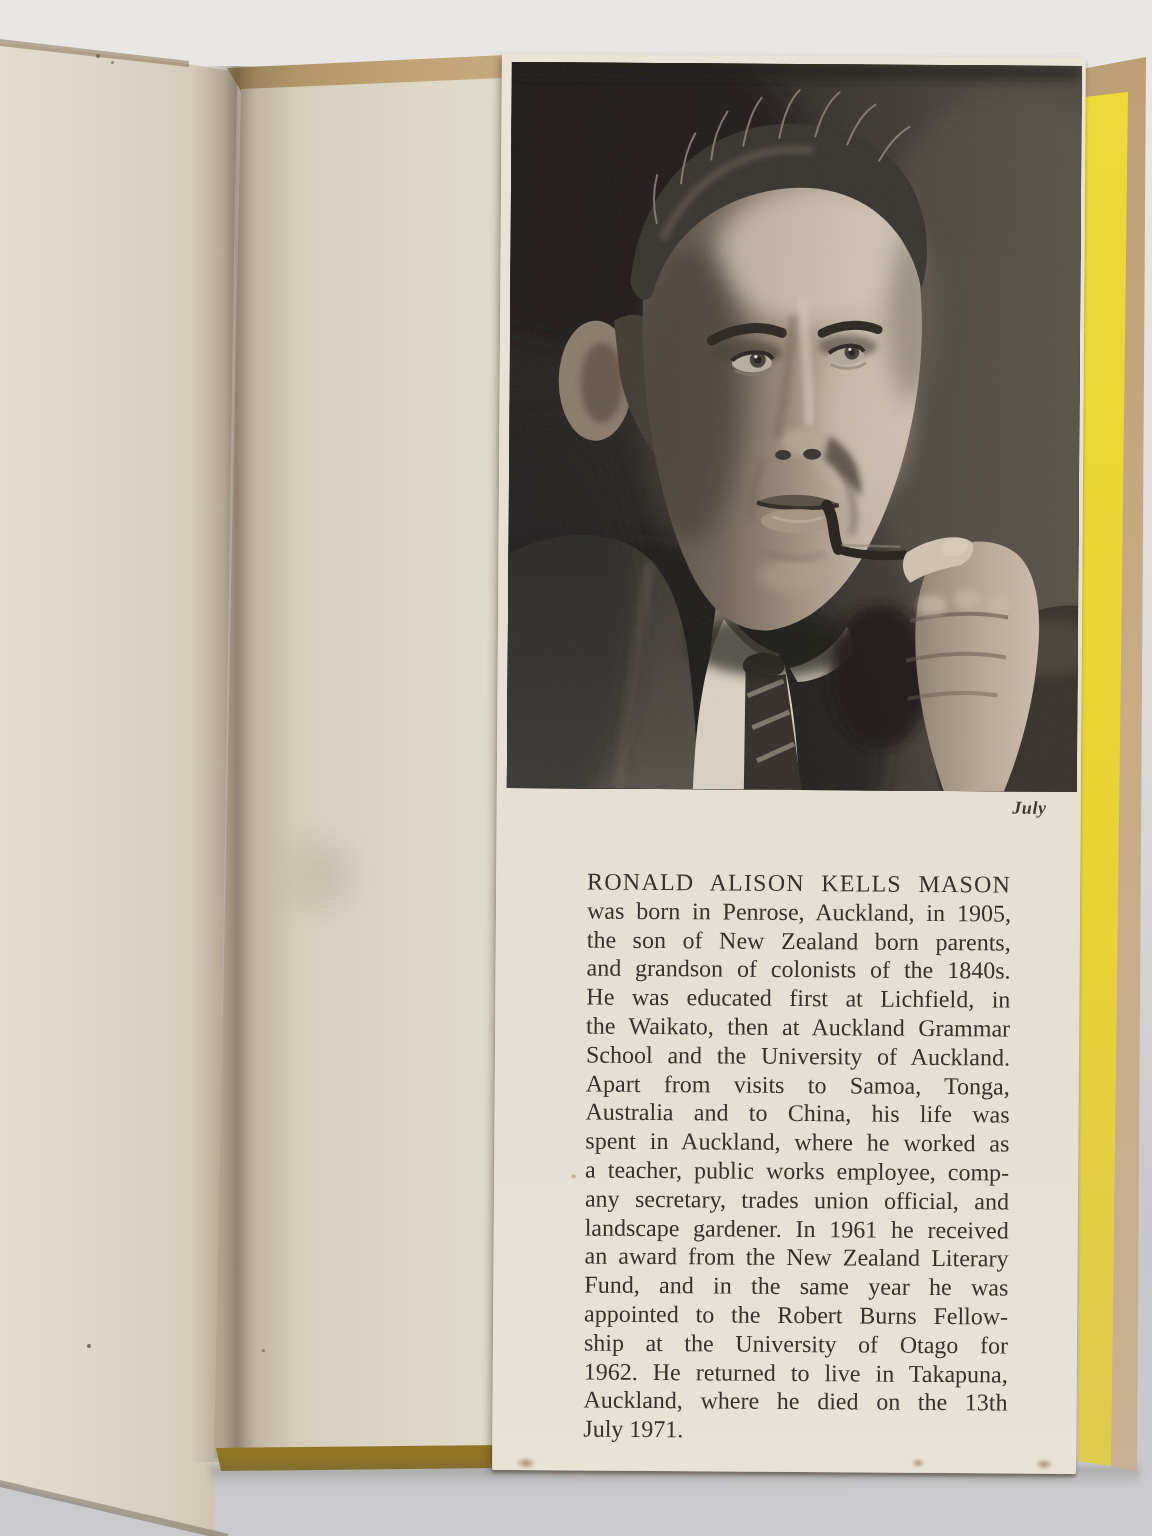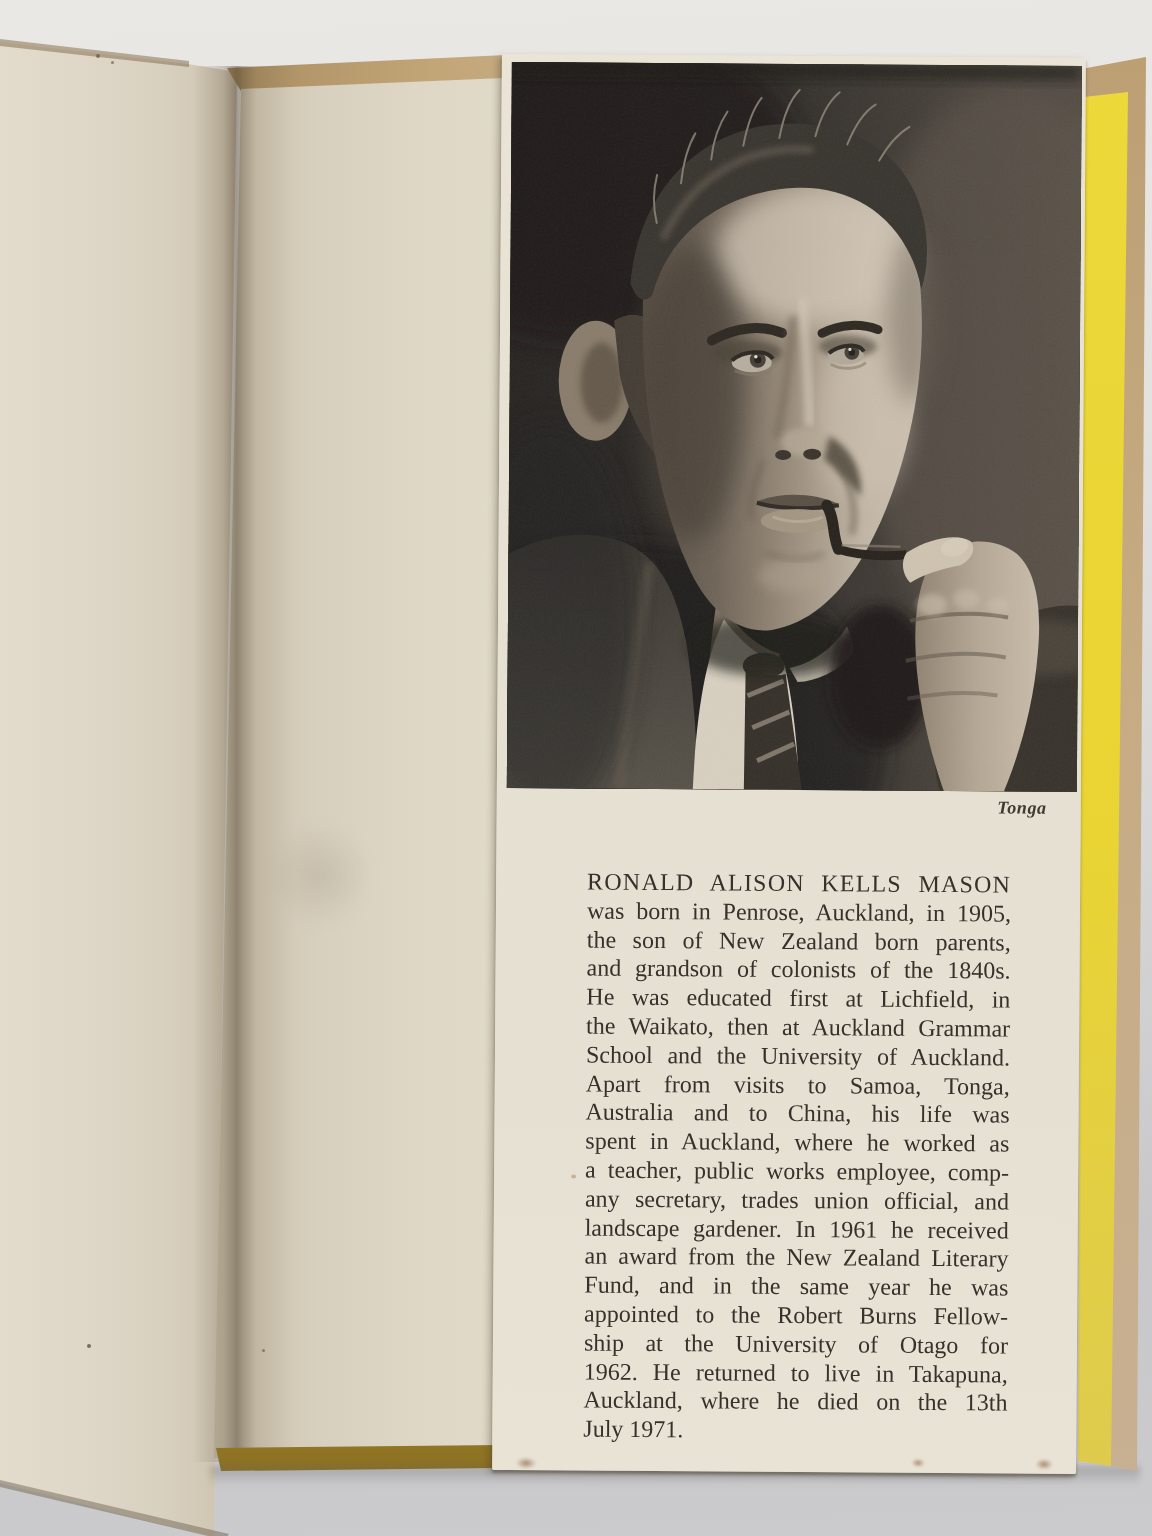--- a/index.html
+++ b/index.html
@@ -248,21 +248,21 @@
           </g>
           <ellipse cx="424" cy="540" rx="15" ry="11" fill="#d0c4b2" opacity=".55" filter="url(#b3)"></ellipse>
           <ellipse cx="458" cy="534" rx="13" ry="10" fill="#d0c4b2" opacity=".45" filter="url(#b3)"></ellipse>
           <ellipse cx="490" cy="540" rx="11" ry="8" fill="#d0c4b2" opacity=".4" filter="url(#b3)"></ellipse>
         </g>
 
         <rect width="570" height="726" filter="url(#grainF)" opacity=".55"></rect>
       </svg>
     </div>
 
-    <div class="credit">Tonga</div>
+    <div class="credit">July</div>
 
     <div class="bio">
       <div class="bio-line caps">RONALD ALISON KELLS MASON</div>
       <div class="bio-line">was born in Penrose, Auckland, in 1905,</div>
       <div class="bio-line">the son of New Zealand born parents,</div>
       <div class="bio-line">and grandson of colonists of the 1840s.</div>
       <div class="bio-line">He was educated first at Lichfield, in</div>
       <div class="bio-line">the Waikato, then at Auckland Grammar</div>
       <div class="bio-line">School and the University of Auckland.</div>
       <div class="bio-line">Apart from visits to Samoa, Tonga,</div>

